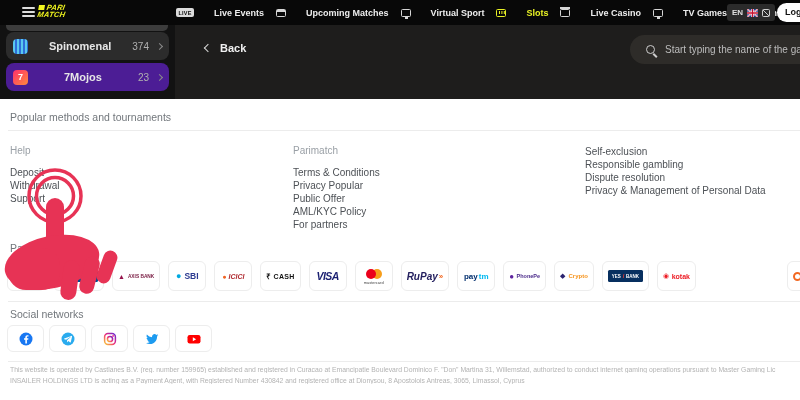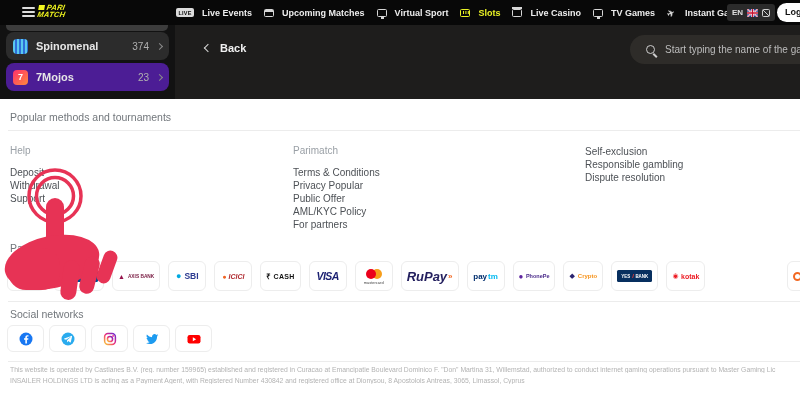--- a/index.html
+++ b/index.html
@@ -7,37 +7,37 @@
   body { position:relative; background:#fff; font-family:"Liberation Sans",sans-serif; overflow:hidden; }
 
   
   .topbar { position:absolute; top:0; left:0; width:800px; height:25px; background:#080808; z-index:10; }
   .hamburger { position:absolute; left:22px; top:7px; width:13px; cursor:pointer; }
   .hamburger i { display:block; width:13px; height:1.7px; background:#dcdcdc; margin-bottom:2.3px; border-radius:1px; }
   .logo { position:absolute; left:38px; top:4px; transform:skewX(-10deg); line-height:7px; }
   .logo span { display:block; font-size:7.5px; font-weight:900; font-style:italic; color:#f2f71f; letter-spacing:.3px; }
   .logo span:first-child::before { content:""; display:inline-block; width:6px; height:5px; background:#f2f71f; margin-right:2px; }
   .nav { position:absolute; left:176px; top:0; height:25px; display:flex; align-items:center; gap:12px; }
-  .nav-item { display:flex; align-items:center; gap:8px; color:#ededed; font-size:9px; font-weight:600; white-space:nowrap; cursor:pointer; }
+  .nav-item { display:flex; align-items:center; gap:20px; color:#ededed; font-size:9px; font-weight:600; white-space:nowrap; cursor:pointer; }
   .nav-item.active { color:#e9f225; }
   .live-badge { background:#dcdcdc; color:#0a0a0a; font-size:5.5px; font-weight:800; padding:1.5px 2.5px; border-radius:2px; letter-spacing:.2px; }
   .ni { display:inline-block; width:10px; height:8px; border:1.2px solid #d6d6d6; border-radius:1.5px; position:relative; }
   .ni-upcoming-matches::before { content:""; position:absolute; top:0; left:0; right:0; height:2px; background:#d6d6d6; }
   .ni-virtual-sport::after, .ni-tv-games::after { content:""; position:absolute; left:3px; bottom:-3px; width:3px; height:1.6px; background:#d6d6d6; }
   .nav-item.active .ni { border-color:#e9f225; }
   .ni-slots::before { content:""; position:absolute; left:1.5px; top:1.2px; width:1.4px; height:3.6px; background:#e9f225; box-shadow:2.4px 0 0 #e9f225, 4.8px 0 0 #e9f225; }
   .ni-live-casino::before { content:""; position:absolute; top:-2.5px; left:-1px; right:-1px; height:1.6px; background:#d6d6d6; }
   .ni-instant-games { border:none; width:10px; height:10px; }
   .ni-instant-games::before { content:"\2708"; color:#d6d6d6; font-size:9px; line-height:10px; display:block; transform:rotate(-25deg); }
   .lang-chip { position:absolute; left:727px; top:4px; height:17px; background:#2b2b2b; border-radius:3px; display:flex; align-items:center; gap:4px; padding:0 5px; color:#e0e0e0; font-size:8px; font-weight:700; cursor:pointer; }
   .slashbox { width:8px; height:8px; border:1.2px solid #cfcfcf; border-radius:1.5px; background:linear-gradient(45deg,transparent 44%,#cfcfcf 44% 56%,transparent 56%); }
   .login { position:absolute; left:777px; top:3px; width:46px; height:19px; background:#fff; border-radius:10px; color:#111; font-size:9px; font-weight:700; line-height:19px; padding-left:8px; cursor:pointer; }
 
   
-  .darksec { position:absolute; top:25px; left:0; width:800px; height:74px; background:#1e1d1c; }
+  .darksec { position:absolute; top:25px; left:0; width:800px; height:74px; background:#1e1d1c;text-align:center; }
   .sidebar { position:absolute; left:0; top:0; width:175px; height:74px; background:#121212; }
   .scroll-hint { position:absolute; top:0; left:6px; right:7px; height:6px; background:#3c3c3c; border-radius:0 0 5px 5px; }
   .prov-list { position:absolute; top:7px; left:0; right:0; }
   .prov-row { display:flex; align-items:center; gap:8px; height:28px; margin:0 6px 3px 6px; padding:0 7px; border-radius:8px; cursor:pointer; }
   .prov-spinomenal { background:#2c2c2c; }
   .prov-7mojos { background:#4c1d95; }
   .prov-icon { width:15px; height:15px; border-radius:4px; flex:none; }
   .icon-spinomenal { background:repeating-linear-gradient(90deg,#59c8f0 0 2px,#2e6fd8 2px 4px); }
   .icon-7mojos { background:linear-gradient(135deg,#ff2f6d,#ff8a3c); display:flex; align-items:center; justify-content:center; }
   .icon-7mojos::before { content:"7"; color:#fff; font-size:9px; font-weight:900; }
@@ -81,21 +81,21 @@
   .pm-sbi .pfx { color:#00a9e0; font-size:9px; }
   .pm-sbi .lbl { color:#2b3990; font-size:8.5px; font-weight:800; margin-left:2px; }
   .pm-icici .pfx { color:#f06321; font-size:7px; }
   .pm-icici .lbl { color:#b02a30; font-size:7px; font-weight:800; font-style:italic; margin-left:1px; }
   .pm-cash .pfx { color:#111; font-size:7.5px; font-weight:800; }
   .pm-cash .lbl { color:#111; font-size:7px; font-weight:800; letter-spacing:.3px; margin-left:2px; }
   .pm-visa .lbl { color:#1a1f71; font-size:10.5px; font-weight:900; font-style:italic; letter-spacing:-.5px; }
   .pm-mastercard .grp { flex-direction:column; gap:0; }
   .pm-mastercard .lbl { font-size:4px; color:#444; order:2; }
   .pm-mastercard .grp::before { content:""; width:10px; height:10px; border-radius:50%; background:#eb001b; box-shadow:6px 0 0 #f79e1b; margin:1px 6px 1px 0; }
-  .pm-rupay .lbl { color:#24205f; font-size:13px; font-weight:800; font-style:italic; }
+  .pm-rupay .lbl { color:#24205f; font-size:10px; font-weight:800; font-style:italic; }
   .pm-rupay .sfx { color:#f26822; font-weight:800; font-size:8px; }
   .pm-paytm .lbl { color:#002e6e; font-size:8px; font-weight:800; }
   .pm-paytm .sfx { color:#00b9f1; font-size:8px; font-weight:800; }
   .pm-phonepe .pfx { color:#5f259f; font-size:8px; }
   .pm-phonepe .lbl { color:#4a2a8a; font-size:5.5px; font-weight:700; margin-left:1.5px; }
   .pm-crypto .pfx { color:#2b2470; font-size:7px; }
   .pm-crypto .lbl { color:#f7931a; font-size:6px; font-weight:700; margin-left:2px; }
   .pm-yesbank .grp { background:#072f5f; padding:3px 4px; border-radius:1.5px; gap:2px; }
   .pm-yesbank .lbl, .pm-yesbank .sfx { color:#fff; font-size:4.5px; font-weight:700; }
   .pm-yesbank .sfx::before { content:"/"; color:#ff3b30; margin-right:1.5px; font-size:6px; }
@@ -217,20 +217,21 @@
       <div class="flink">Terms &amp; Conditions</div>
       <div class="flink">Privacy Popular</div>
       <div class="flink">Public Offer</div>
       <div class="flink">AML/KYC Policy</div>
       <div class="flink">For partners</div>
     </div>
     <div class="fcol fcol-2">
       <div class="flink">Self-exclusion</div>
       <div class="flink">Responsible gambling</div>
       <div class="flink">Dispute resolution</div>
+      <div class="flink">Privacy &amp; Management of Personal Data</div>
     </div>
   </div>
 
 <div class="sec-title t-payments">Payment methods</div>
 <div class="pm-row">
   <div class="pm pm-cutoff">
     <span class="ring"></span>
   </div>
 <div class="pm pm-upi">
       <span class="grp">

